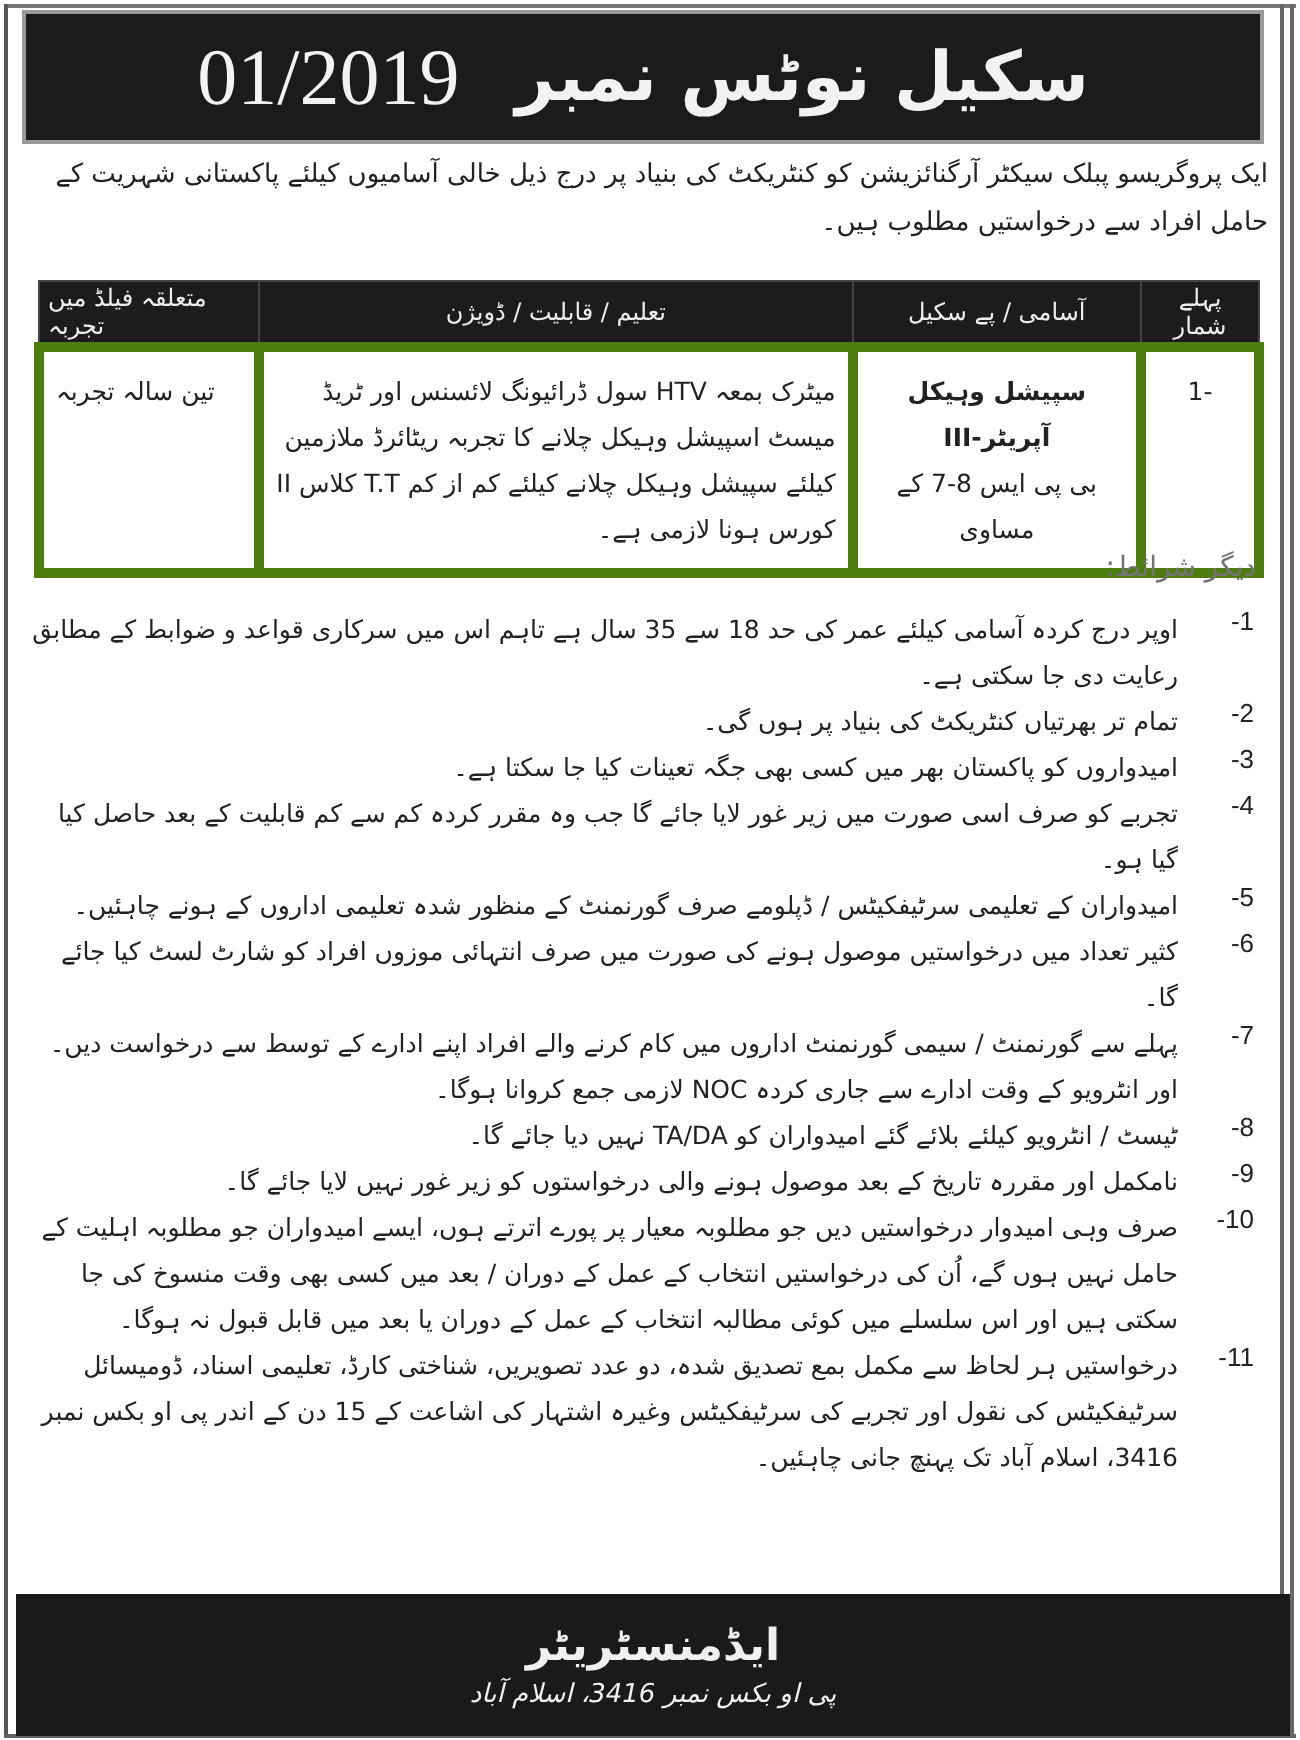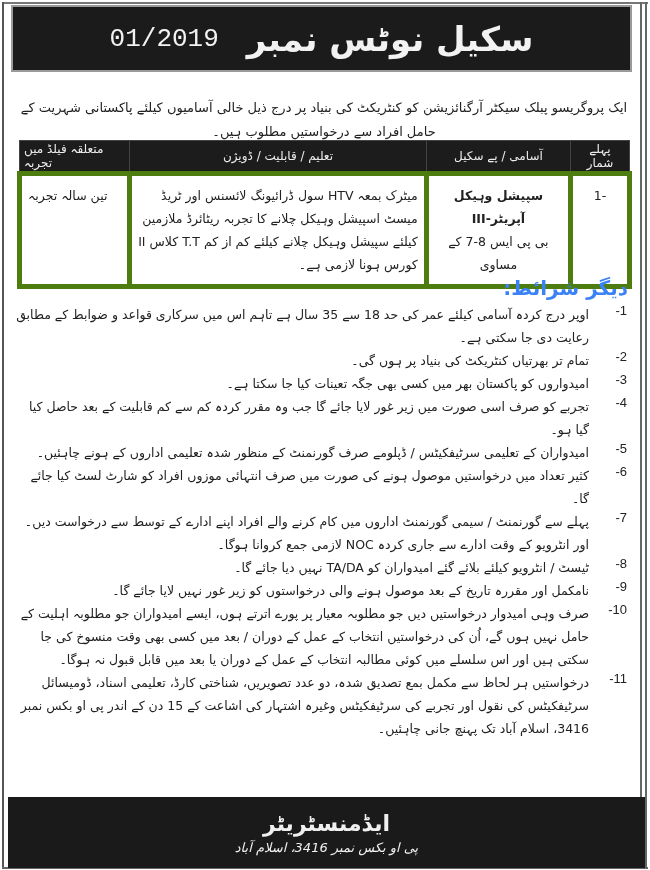--- a/index.html
+++ b/index.html
@@ -13,46 +13,46 @@
   .frame-right-2 { position: absolute; left: 645px; top: 2px; width: 2px; height: 866px; background: #666; }
   .frame-bottom { position: absolute; left: 2px; top: 867px; width: 646px; height: 2px; background: #666; }
 
   .title-band {
     position: absolute; left: 11px; top: 5px; width: 621px; height: 67px;
     background: #1b1b1b; border: 2px solid #9a9a9a; box-sizing: border-box;
     display: flex; align-items: center; justify-content: center;
     color: #f2f2f2; direction: rtl;
   }
   .title-band .title-ur { font-size: 34px; font-family: "DejaVu Sans", sans-serif; font-weight: bold; }
-  .title-band .title-num { font-size: 26px; font-family: Liberation Mono, monospace; margin-right: 28px; direction: ltr; }
+  .title-band .title-num { font-size: 40px; font-family: Liberation Serif, serif; margin-right: 28px; direction: ltr; }
 
   .intro {
     position: absolute; left: 14px; top: 76px; width: 620px;
-    direction: rtl; text-align: center; font-size: 13px; line-height: 24px; color: #222; margin-top: 20px;
+    direction: rtl; text-align: right; font-size: 13px; line-height: 24px; color: #222;
   }
 
   table.vacancy {
     position: absolute; left: 17px; top: 140px; width: 615px; height: 131px;
     border-collapse: collapse; direction: rtl; font-size: 12.5px;
   }
   table.vacancy th {
     background: #1c1c1c; color: #eee; height: 30px; font-weight: normal; font-size: 12px;
     border: 1px solid #444; padding: 0 4px;
   }
   table.vacancy td {
     border: 5px solid #4d7c0f; vertical-align: top; padding: 8px 6px; line-height: 23px; color: #222;
   }
   .col-sno { width: 46px; text-align: center; }
   .col-post { width: 141px; text-align: center; }
   .col-qual { width: 320px; text-align: right; }
   .col-exp { width: 104px; text-align: left; }
 
   .conditions-heading {
     position: absolute; right: 22px; top: 276px; direction: rtl;
-    font-size: 20px; font-weight: bold; color: #3b82f6;
+    font-size: 14px; font-weight: normal; color: #737373;
   }
 
   .conditions { position: absolute; left: 16px; top: 303px; width: 611px; direction: rtl; }
   .cond-item { display: flex; flex-direction: row; font-size: 12.5px; color: #222; }
   .cond-num { width: 30px; flex: none; text-align: right; direction: ltr; font-family: "Liberation Sans", sans-serif; font-size: 13px; }
   .cond-text { flex: 1; text-align: right; line-height: 23px; padding-right: 8px; }
 
   .footer-band {
     position: absolute; left: 8px; top: 797px; width: 637px; height: 71px;
     background: #1a1a1a; color: #f0f0f0; direction: rtl;

